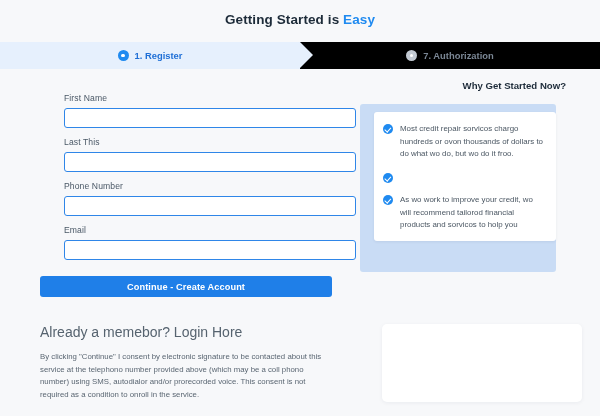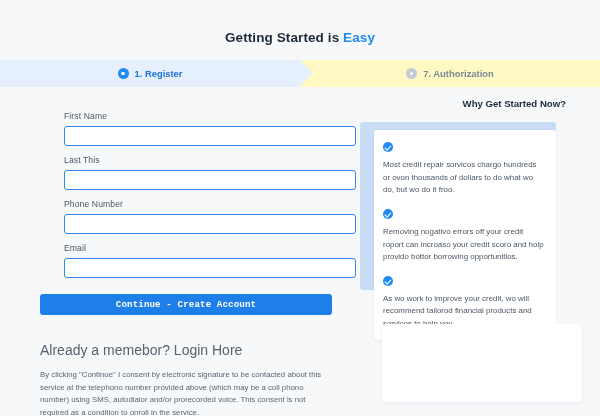--- a/index.html
+++ b/index.html
@@ -13,39 +13,39 @@
   }
   .page {
     position: relative;
     width: 600px; height: 416px;
     background: #f7f8fa;
   }
 
   
   .title-wrap {
     text-align: center;
-    padding-top: 28px;
+    padding-top: 10px;
     padding-bottom: 14px;
   }
   .title {
     font-size: 13.5px;
     font-weight: bold;
     color: #1d2b39;
     letter-spacing: .1px;
   }
   .title .accent { color: #1f8af0; }
 
   
   .stepper {
     display: flex;
     align-items: stretch;
     height: 27px;
     margin: 0 0 0 0;
     width: 600px;
-    background: #fef9c3;
+    background: #000000;
   }
   .step {
     position: relative;
     flex: 1;
     display: flex;
     align-items: center;
     justify-content: center;
     gap: 6px;
     font-size: 9.4px;
     font-weight: bold;
@@ -118,21 +118,21 @@
     width: 292px;
     height: 21px;
     margin-top: 7px;
     background: #1f7fe8;
     border: none;
     border-radius: 3px;
     color: #fff;
     font-size: 9.2px;
     font-weight: bold;
     cursor: pointer;
-    font-family: Liberation Mono, monospace;
+    font-family: Liberation Sans, sans-serif;
     letter-spacing: .1px;
   }
 
   .member-line {
     margin-top: 27px;
     font-size: 14px;
     color: #56636f;
   }
 
   .consent {
@@ -167,21 +167,20 @@
     width: 182px;
     background: #fff;
     border-radius: 3px;
     padding: 11px 11px 9px 9px;
     box-shadow: 0 1px 3px rgba(20,40,70,0.07);
   }
   .benefit {
     display: flex;
     gap: 7px;
     margin-bottom: 11px;
-    flex-direction: column;
   }
   .benefit:last-child { margin-bottom: 0; }
   .check {
     flex: none;
     width: 10px; height: 10px;
     border-radius: 50%;
     background: #1f8af0;
     margin-top: 1px;
     position: relative;
   }
@@ -270,21 +269,20 @@
     <div class="side-col">
       <div class="side-title">Why Get Started Now?</div>
       <div class="side-card">
         <div class="side-card-inner">
           <div class="benefit">
             <span class="check"></span>
             <span class="benefit-text">Most credit repair sorvicos chargo hundreds or ovon thousands of dollars to do what wo do, but wo do it froo.</span>
           </div>
           <div class="benefit">
             <span class="check"></span>
-            <span class="benefit-text">Removing nogativo errors off your credit roport can incroaso your credit scoro and holp provido bottor borrowing opportunitios.</span>
           </div>
           <div class="benefit">
             <span class="check"></span>
             <span class="benefit-text">As wo work to improve your credit, wo will recommend tailorod financial products and sorvicos to holp you</span>
           </div>
         </div>
       </div>
     </div>
 
   </div>

